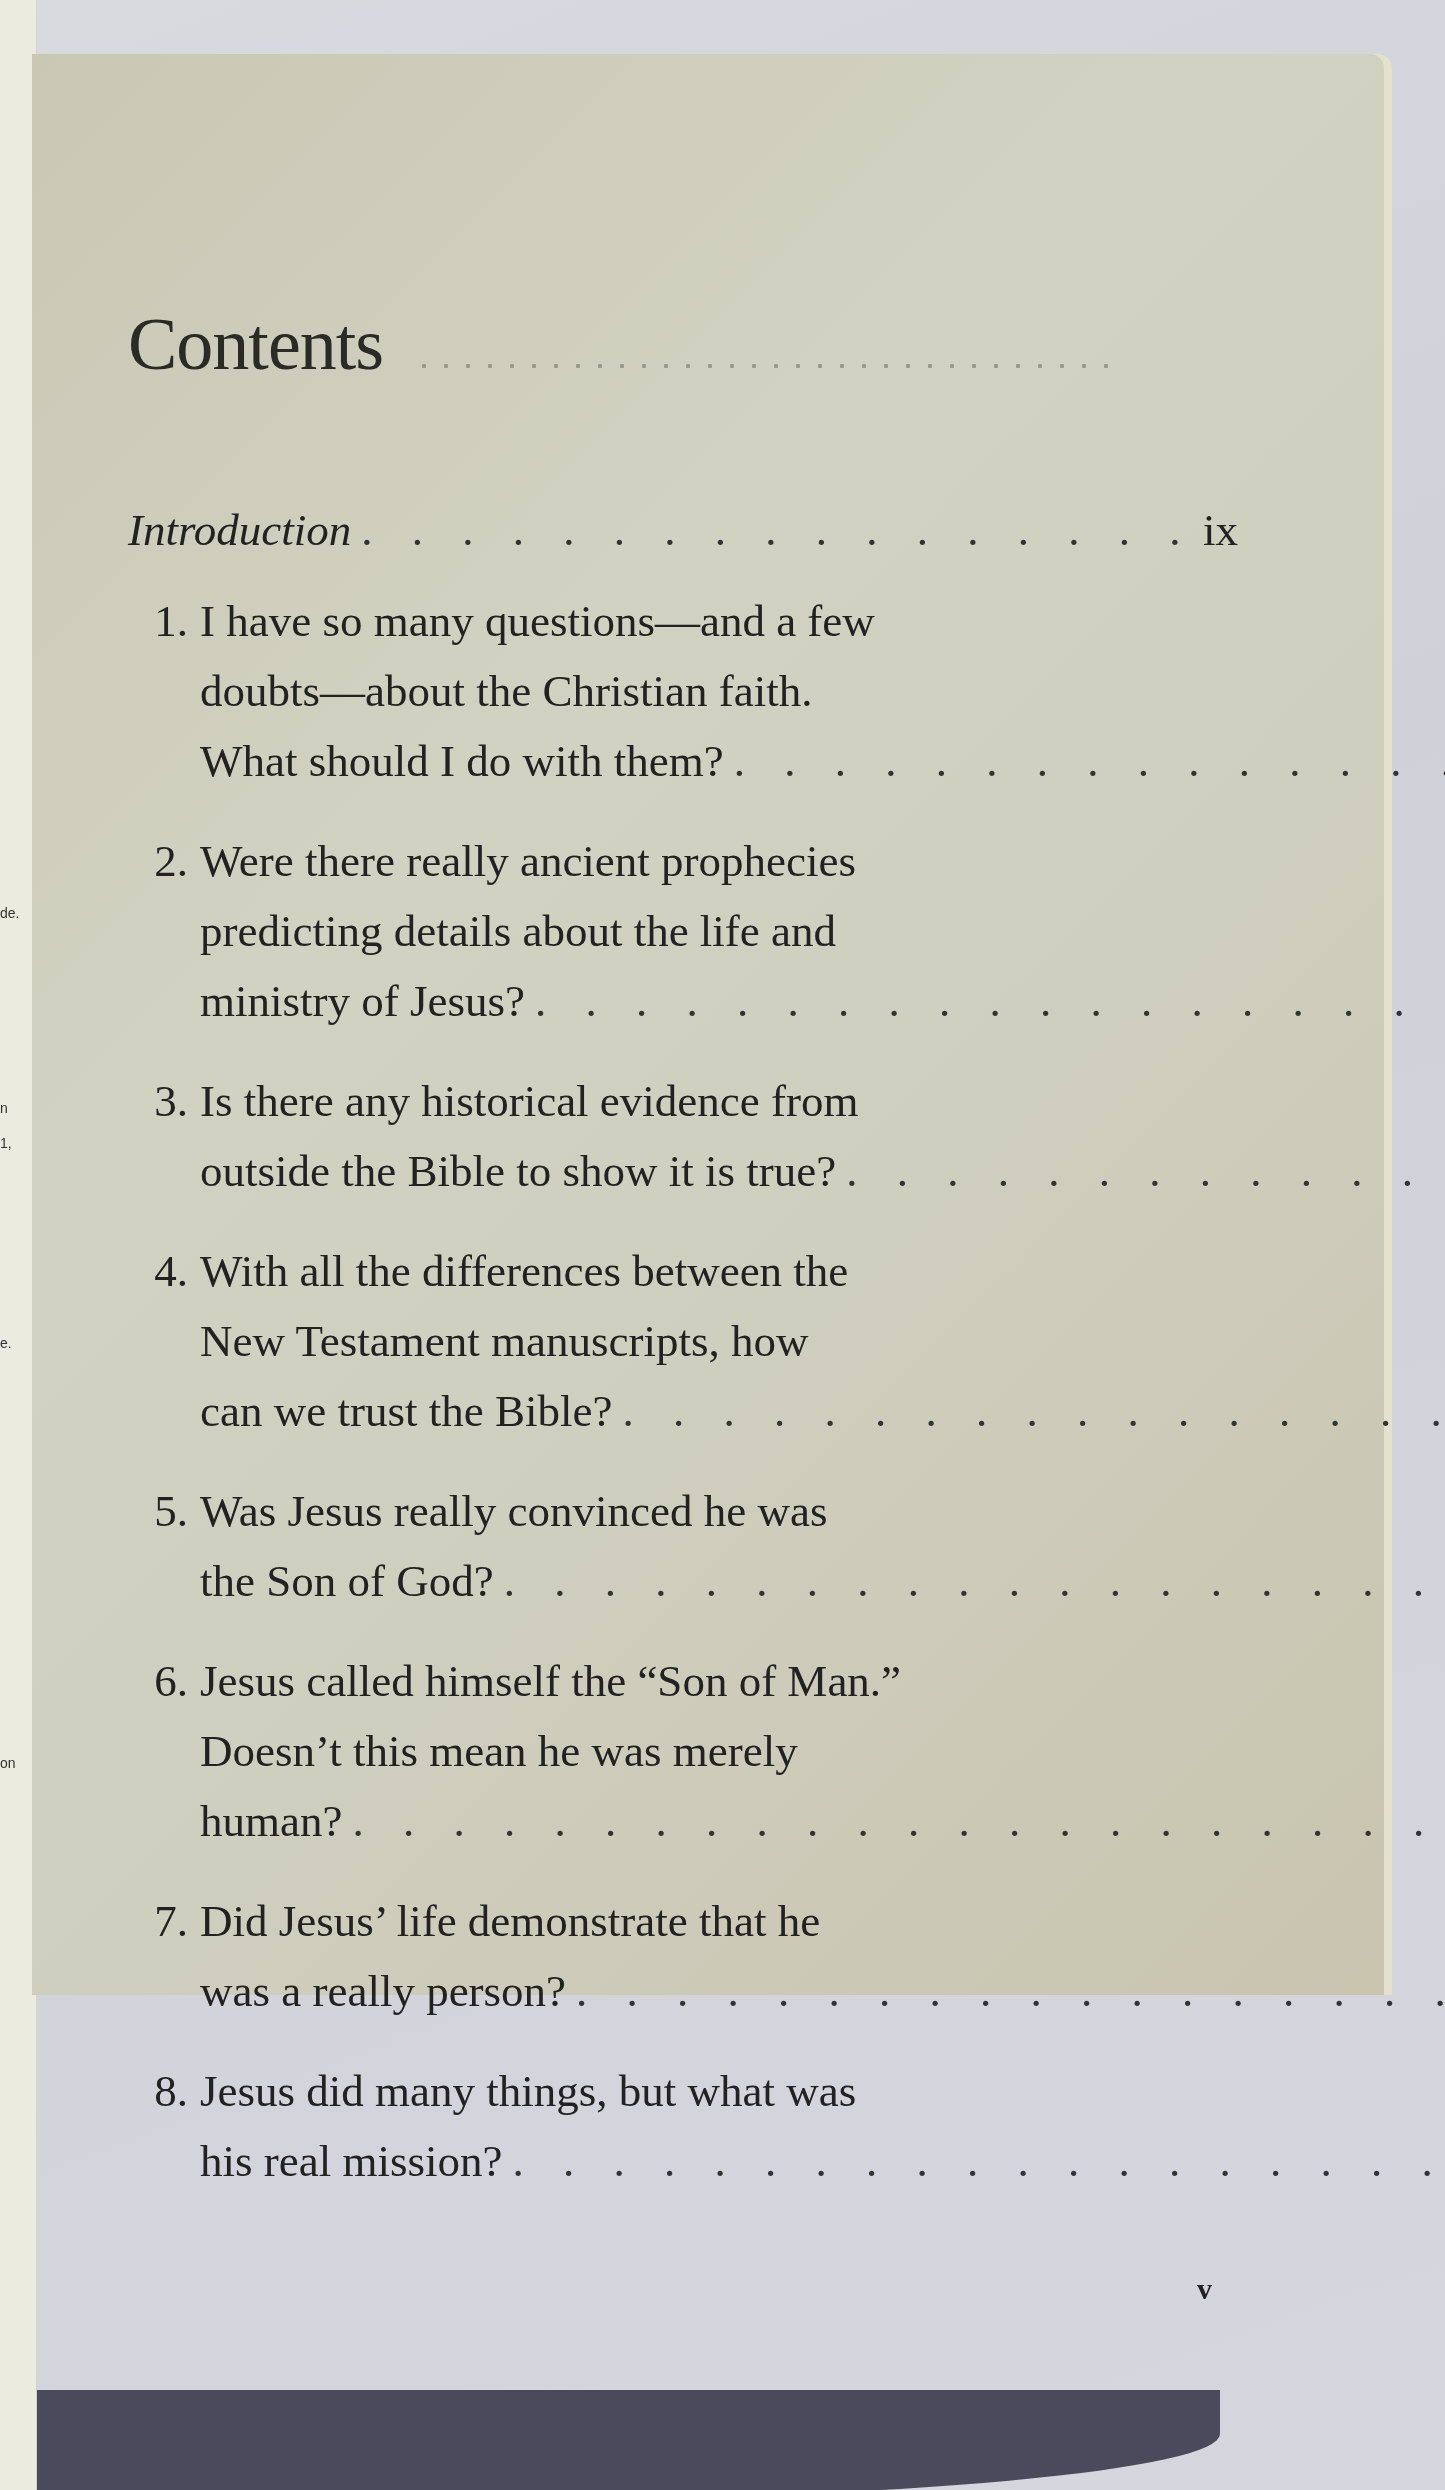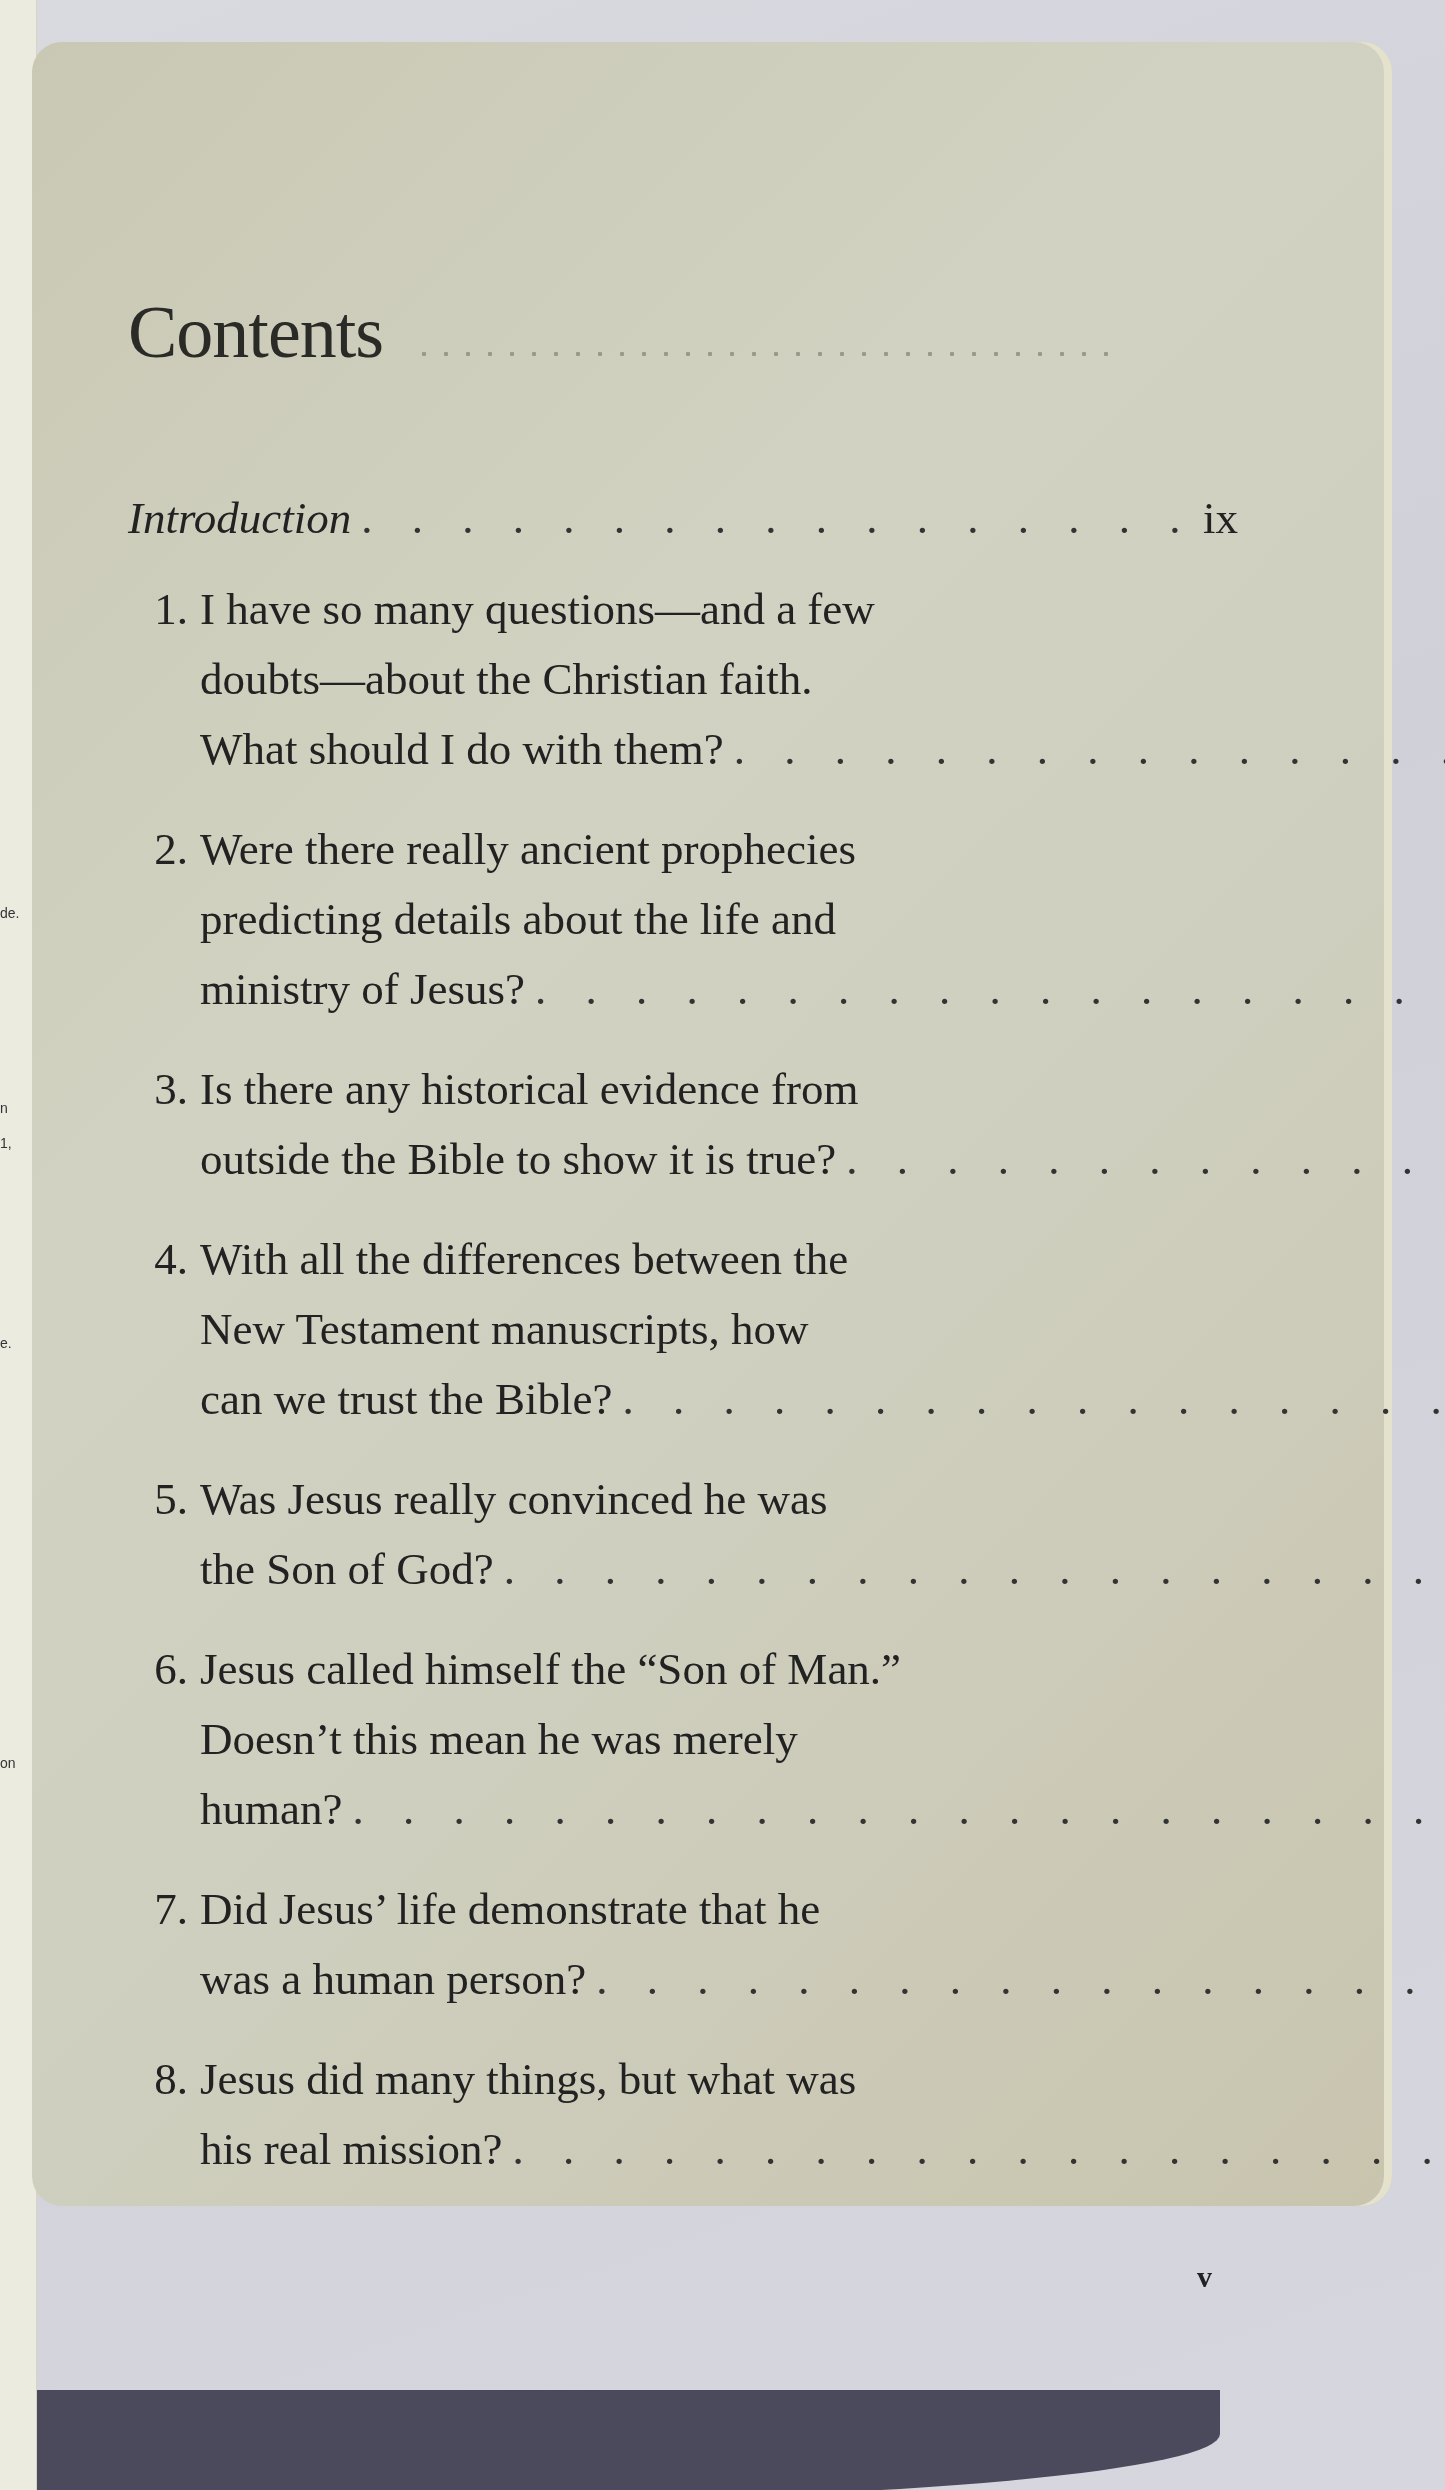--- a/index.html
+++ b/index.html
@@ -14,25 +14,24 @@
   }
   .left-page {
     position: absolute; left: 0; top: 0; width: 36px; height: 2490px;
     background: #ecebe0; border-right: 1px solid #d8d4c0;
   }
   .left-page .frag {
     position: absolute; left: 0; font-family: "Liberation Sans", sans-serif;
     font-size: 14px; color: #333;
   }
   .page {
-    position: absolute; left: 32px; top: 42px; width: 1360px; height: 2164px;
+    position: absolute; left: 32px; top: 54px; width: 1360px; height: 1941px;
     background: linear-gradient(135deg, #c9c8b4 0%, #d2d2c2 35%, #cfcfbf 60%, #c8c4ae 100%);
     border-top-right-radius: 14px;
     box-shadow: inset -8px 0 0 #e4e2cc;
-    border-radius: 30px;
   }
   .title-row {
     position: absolute; left: 96px; top: 248px; display: flex; align-items: baseline;
   }
   .title {
     font-size: 74px; color: #2a2a26; letter-spacing: -1px;
   }
   .title-dots {
     margin-left: 30px; width: 700px; height: 6px;
     background-image: radial-gradient(circle, #9a9a8c 2px, transparent 2.5px);
@@ -150,21 +149,21 @@
             <span class="leader">. . . . . . . . . . . . . . . . . . . . . . . . . . . . . . . .</span>
           </div>
       </div>
     </div>
 
     <div class="entry">
       <div class="entry-num">7.</div>
       <div class="entry-body">
         <div>Did Jesus’ life demonstrate that he</div>
         <div class="entry-last">
-            <span>was a human person?</span>
+            <span>was a really person?</span>
             <span class="leader">. . . . . . . . . . . . . . . . . . . . . . . . . . . . . . . .</span>
           </div>
       </div>
     </div>
 
     <div class="entry">
       <div class="entry-num">8.</div>
       <div class="entry-body">
         <div>Jesus did many things, but what was</div>
         <div class="entry-last">

